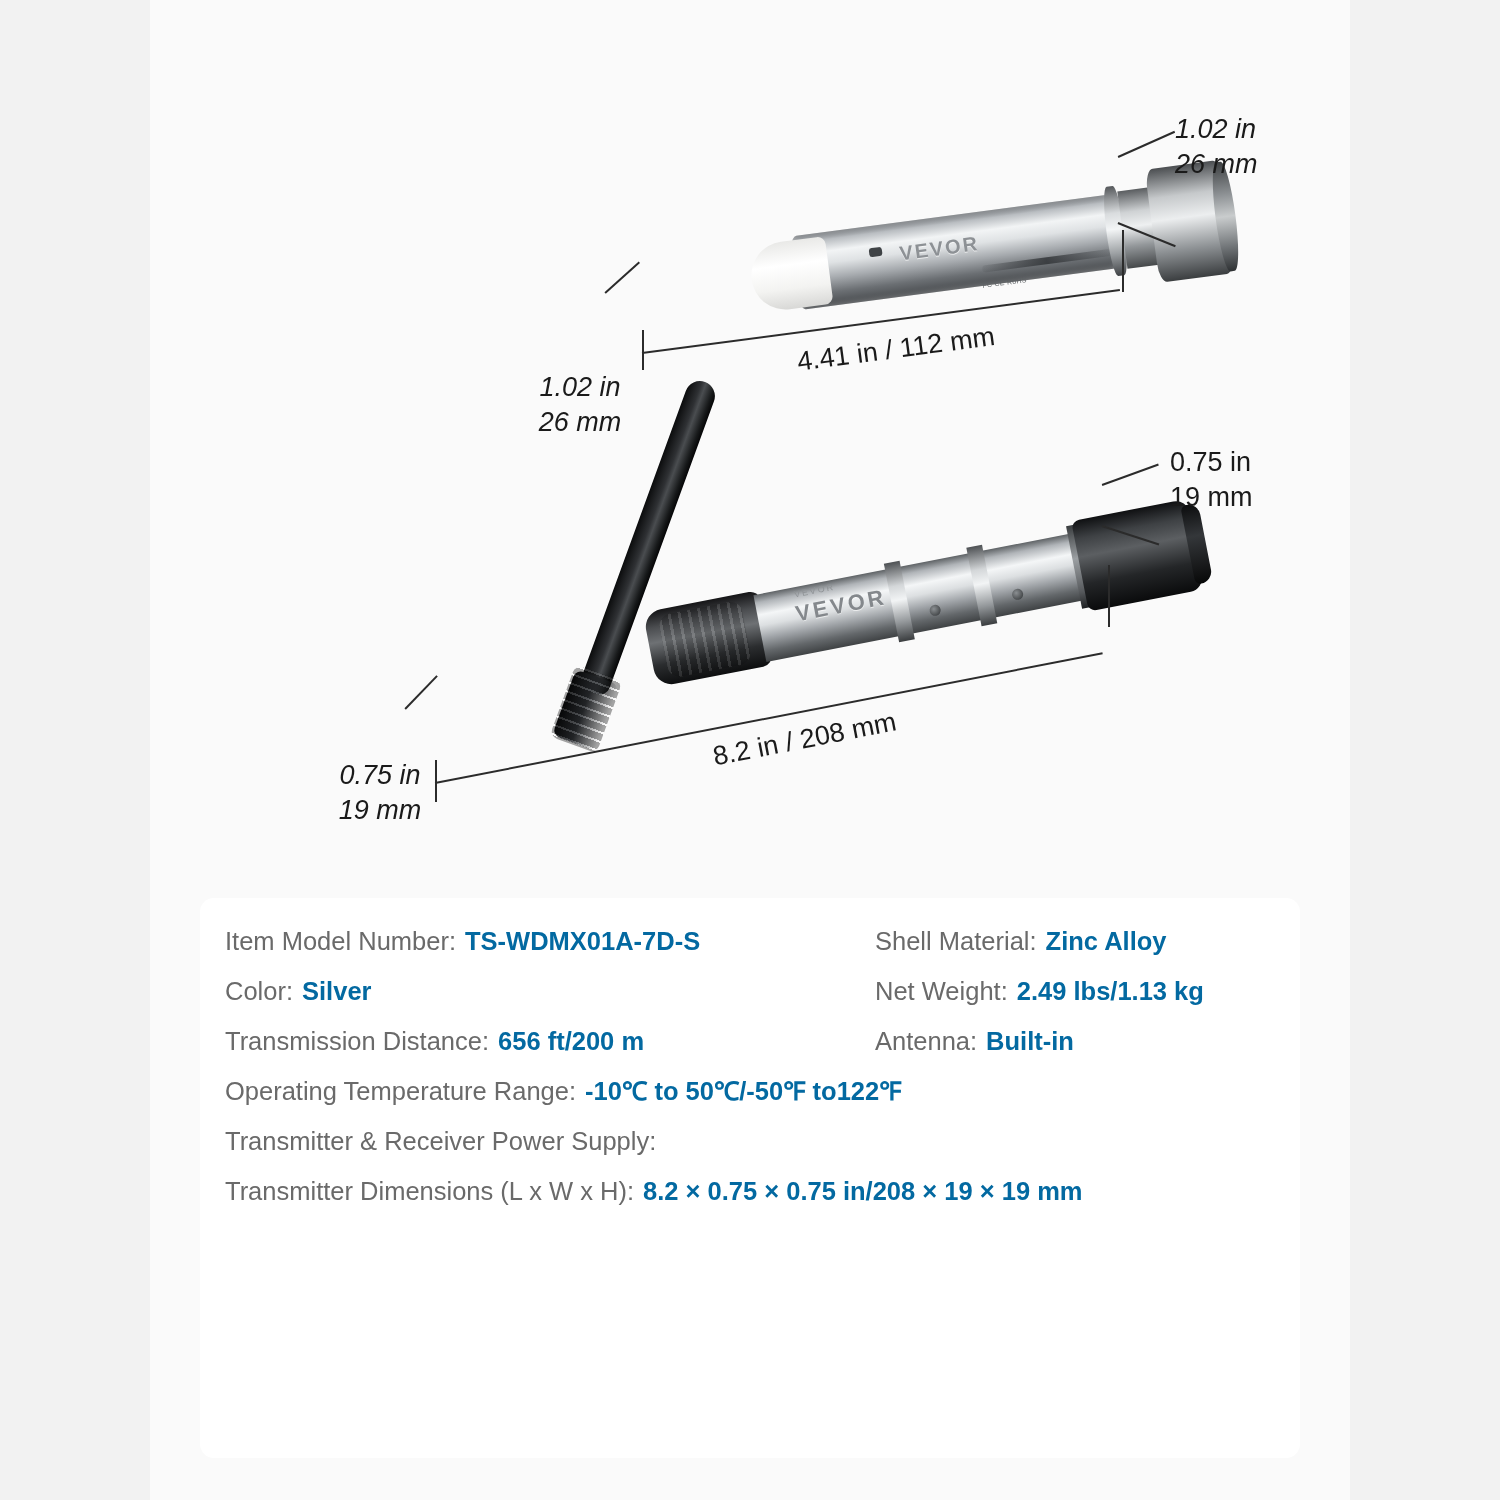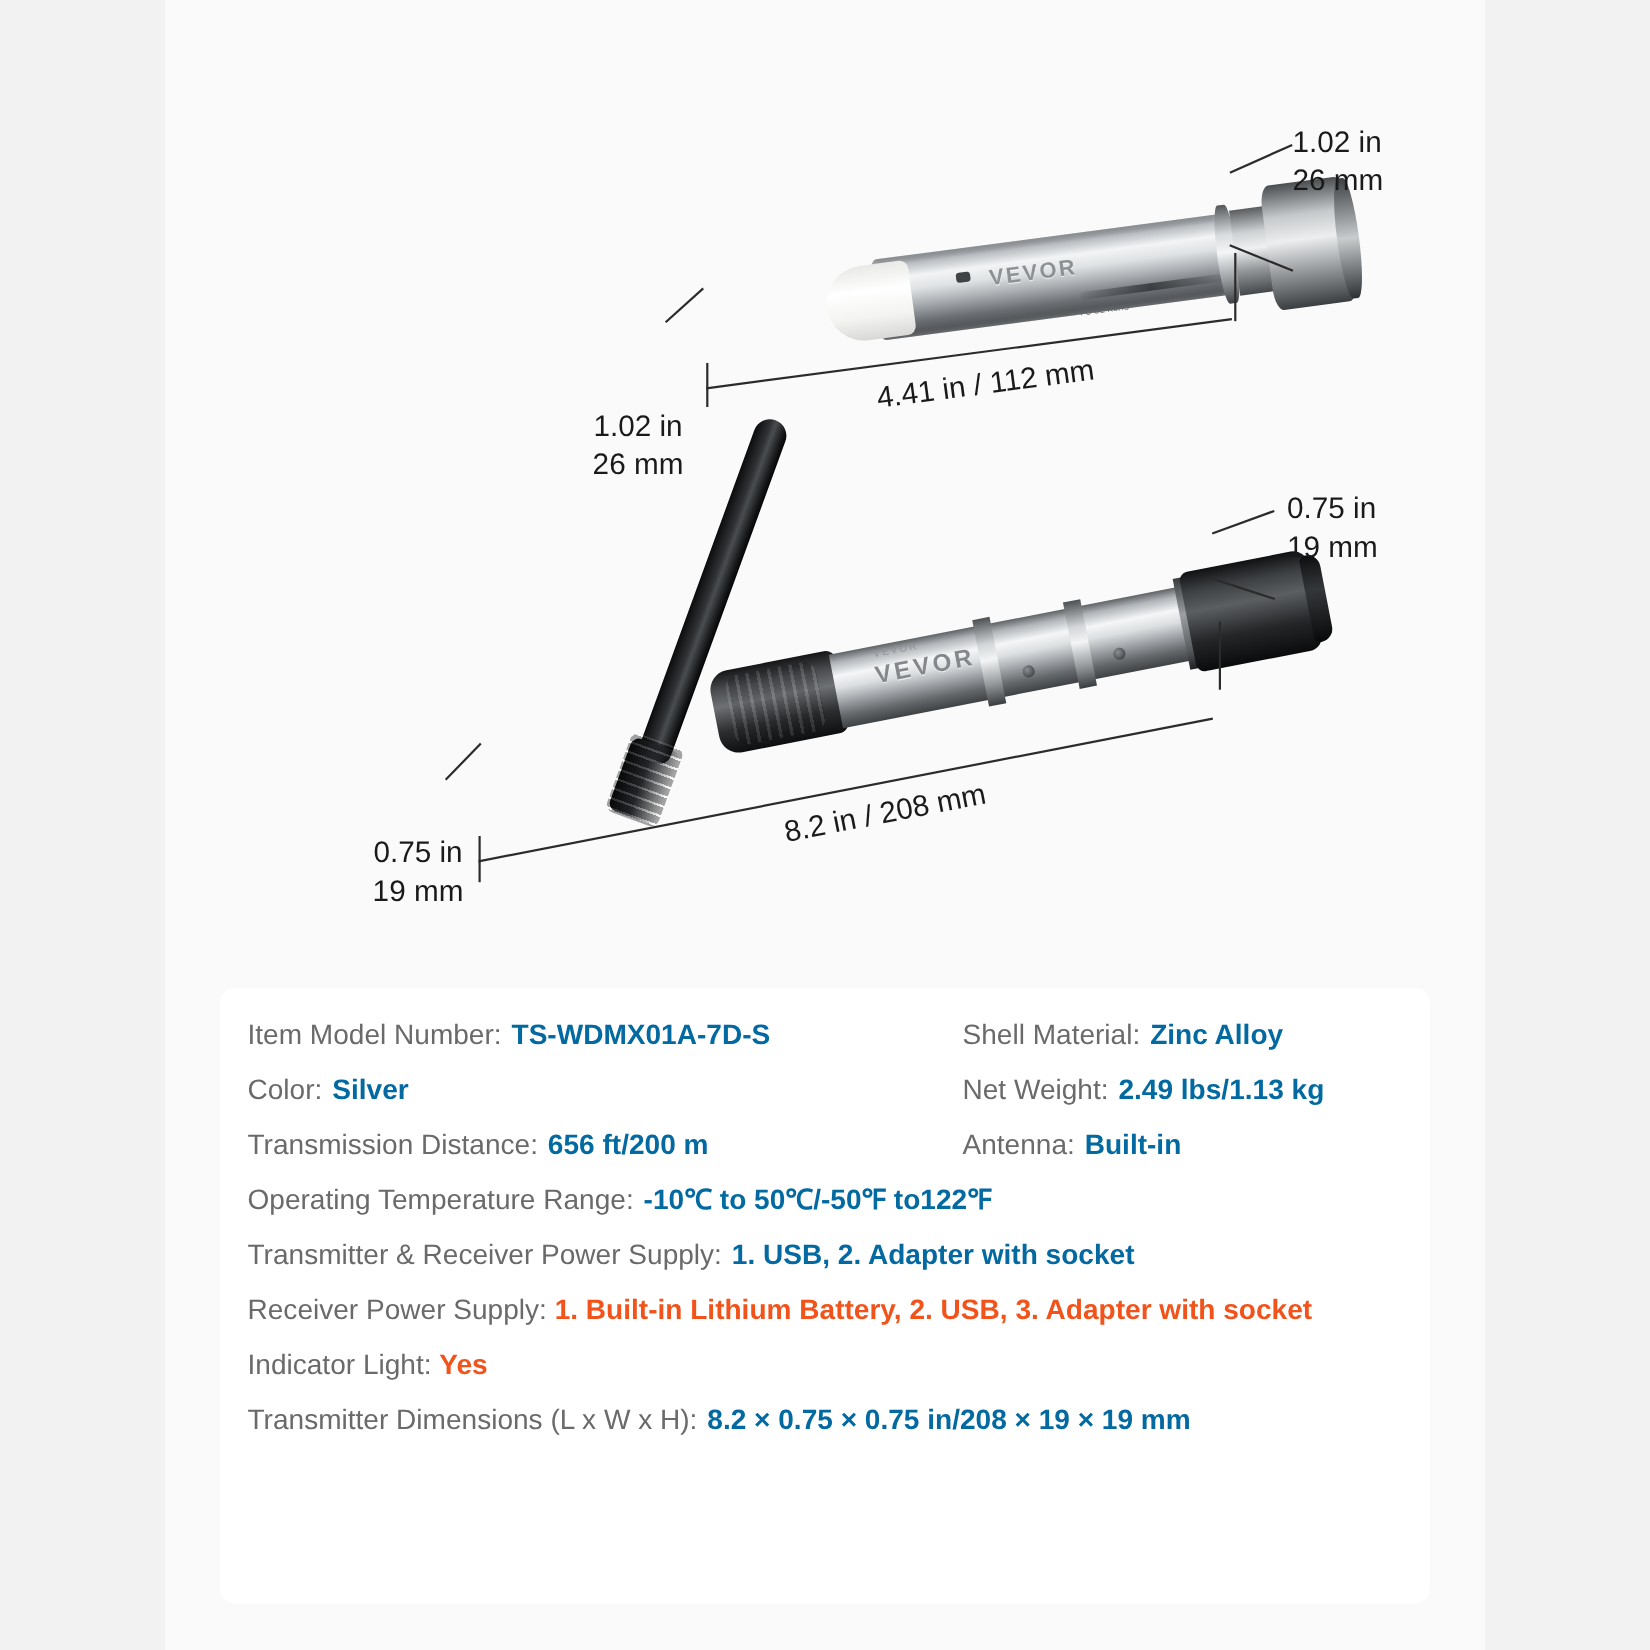--- a/index.html
+++ b/index.html
@@ -30,21 +30,21 @@
 
   
   .dim {
     position: absolute;
     color: #1a1a1a;
     font-size: 27px;
     line-height: 35px;
     white-space: pre-line;
     font-family: "Liberation Sans", sans-serif;
   }
-  .dim.center { text-align: center; }
+  .dim.center { text-align: center; font-style: italic; }
   .dim.rot-recv {
     transform: rotate(-7.5deg);
     transform-origin: left top;
   }
   .dim.rot-trans {
     transform: rotate(-11deg);
     transform-origin: left top;
   }
 
   
@@ -466,31 +466,23 @@
       <div class="row">
         <div class="cell full">
           <span class="lbl">Operating Temperature Range:</span>
           <span class="val">-10℃ to 50℃/-50℉ to122℉</span>
         </div>
       </div>
 
       <div class="row">
         <div class="cell full">
           <span class="lbl">Transmitter &amp; Receiver Power Supply:</span>
-          <span class="val">1. USB, 2. Adapter with socket</span>
-        </div>
-      </div>
-
-      <div class="flowline">
-        <span class="inline-lbl">Receiver Power Supply:</span>
-        <span class="inline-val">1. Built-in Lithium Battery, 2. USB, 3. Adapter with socket</span>
-        <span style="display:inline-block; width:56px;"></span>
-        <span class="inline-lbl">Indicator Light:</span>
-        <span class="inline-val">Yes</span>
-      </div>
+        </div>
+      </div>
+
 
       <div class="row">
         <div class="cell full">
           <span class="lbl">Transmitter Dimensions (L x W x H):</span>
           <span class="val">8.2 × 0.75 × 0.75 in/208 × 19 × 19 mm</span>
         </div>
       </div>
 
 
 

